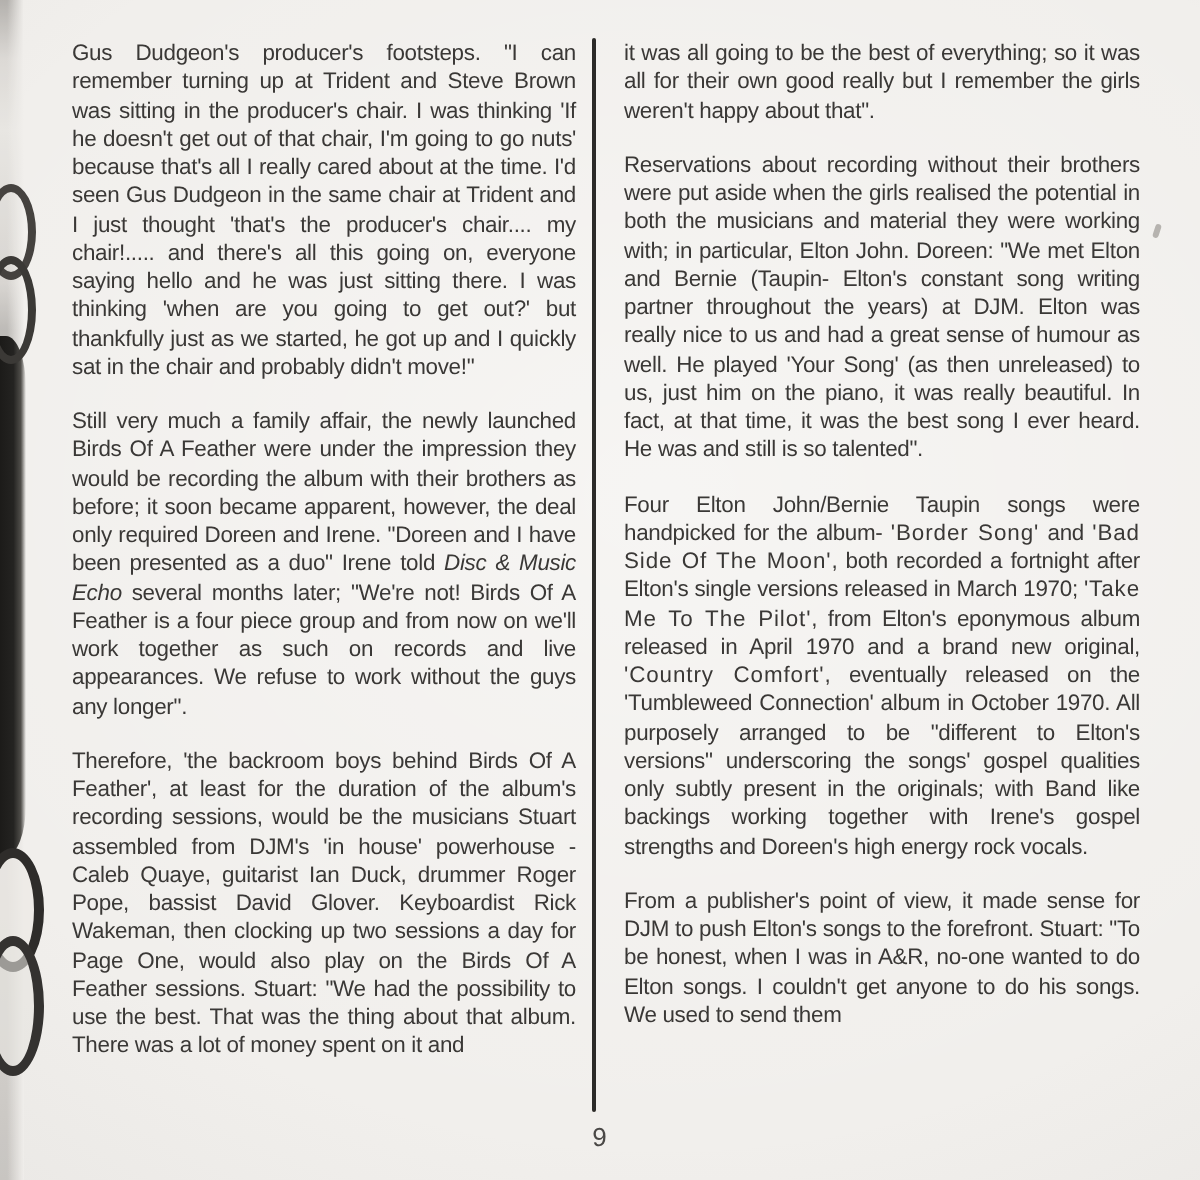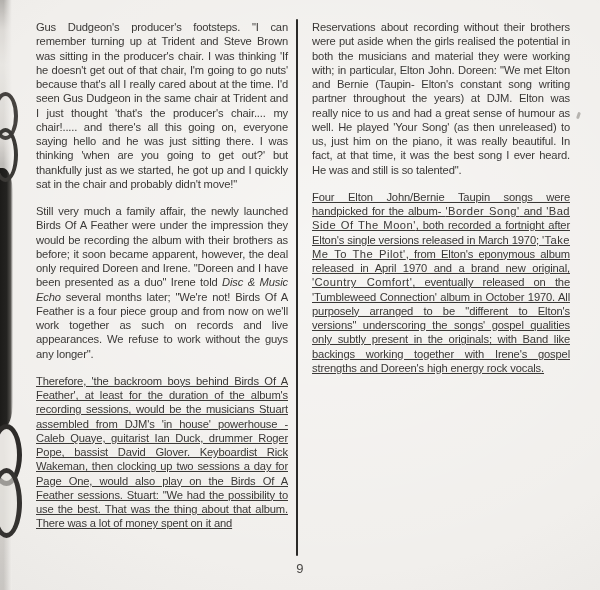--- a/index.html
+++ b/index.html
@@ -32,21 +32,21 @@
   }
   .col{
     color:var(--ink);
     font-size:11.2px;
     line-height:14.25px;
     letter-spacing:-0.15px;
     text-align:justify;
     text-justify:inter-word;
   }
   .col p{margin:0 0 13px 0;}
-  .col p:last-child{margin-bottom:0;text-decoration:underline;}
+  .col p:last-child{margin-bottom:0;}
   .col-left{width:252px;}
   .col-right{width:258px;margin-left:24px;}
   .col .b{font-weight:normal;letter-spacing:0.45px;}
   .col .i{font-style:italic;}
   .divider{
     position:absolute;left:296px;top:19px;width:2px;height:537px;
     background:var(--divider);
     border-radius:1px;
   }
   .page-number{
@@ -94,22 +94,24 @@
 
   <div class="vignette"></div>
 
   <div class="columns">
     <div class="col col-left">
         <p><span>Gus Dudgeon's producer's footsteps. "I can remember turning up at Trident and Steve Brown was sitting in the producer's chair. I was thinking 'If he doesn't get out of that chair, I'm going to go nuts' because that's all I really cared about at the time. I'd seen Gus Dudgeon in the same chair at Trident and I just thought 'that's the producer's chair.... my chair!..... and there's all this going on, everyone saying hello and he was just sitting there. I was thinking 'when are you going to get out?' but thankfully just as we started, he got up and I quickly sat in the chair and probably didn't move!"</span></p>
         <p><span>Still very much a family affair, the newly launched Birds Of A Feather were under the impression they would be recording the album with their brothers as before; it soon became apparent, however, the deal only required Doreen and Irene. "Doreen and I have been presented as a duo" Irene told </span><span class="i">Disc &amp; Music Echo</span><span> several months later; "We're not! Birds Of A Feather is a four piece group and from now on we'll work together as such on records and live appearances. We refuse to work without the guys any longer".</span></p>
         <p><span>Therefore, 'the backroom boys behind Birds Of A Feather', at least for the duration of the album's recording sessions, would be the musicians Stuart assembled from DJM's 'in house' powerhouse - Caleb Quaye, guitarist Ian Duck, drummer Roger Pope, bassist David Glover. Keyboardist Rick Wakeman, then clocking up two sessions a day for Page One, would also play on the Birds Of A Feather sessions. Stuart: "We had the possibility to use the best. That was the thing about that album. There was a lot of money spent on it and</span></p>
       </div>
     <div class="col col-right">
+        <p><span>it was all going to be the best of everything; so it was all for their own good really but I remember the girls weren't happy about that".</span></p>
         <p><span>Reservations about recording without their brothers were put aside when the girls realised the potential in both the musicians and material they were working with; in particular, Elton John. Doreen: "We met Elton and Bernie (Taupin- Elton's constant song writing partner throughout the years) at DJM. Elton was really nice to us and had a great sense of humour as well. He played 'Your Song' (as then unreleased) to us, just him on the piano, it was really beautiful. In fact, at that time, it was the best song I ever heard. He was and still is so talented".</span></p>
         <p><span>Four Elton John/Bernie Taupin songs were handpicked for the album- </span><span class="b">'Border Song'</span><span> and </span><span class="b">'Bad Side Of The Moon'</span><span>, both recorded a fortnight after Elton's single versions released in March 1970; </span><span class="b">'Take Me To The Pilot'</span><span>, from Elton's eponymous album released in April 1970 and a brand new original, </span><span class="b">'Country Comfort'</span><span>, eventually released on the 'Tumbleweed Connection' album in October 1970. All purposely arranged to be "different to Elton's versions" underscoring the songs' gospel qualities only subtly present in the originals; with Band like backings working together with Irene's gospel strengths and Doreen's high energy rock vocals.</span></p>
+        <p><span>From a publisher's point of view, it made sense for DJM to push Elton's songs to the forefront. Stuart: "To be honest, when I was in A&amp;R, no-one wanted to do Elton songs. I couldn't get anyone to do his songs. We used to send them</span></p>
       </div>
   </div>
 
   <div class="divider"></div>
 
   <div class="page-number">9</div>
 
   <div class="edge-shade"></div>
   <div class="edge-dark"></div>
   <div class="coil coil-a"></div>

